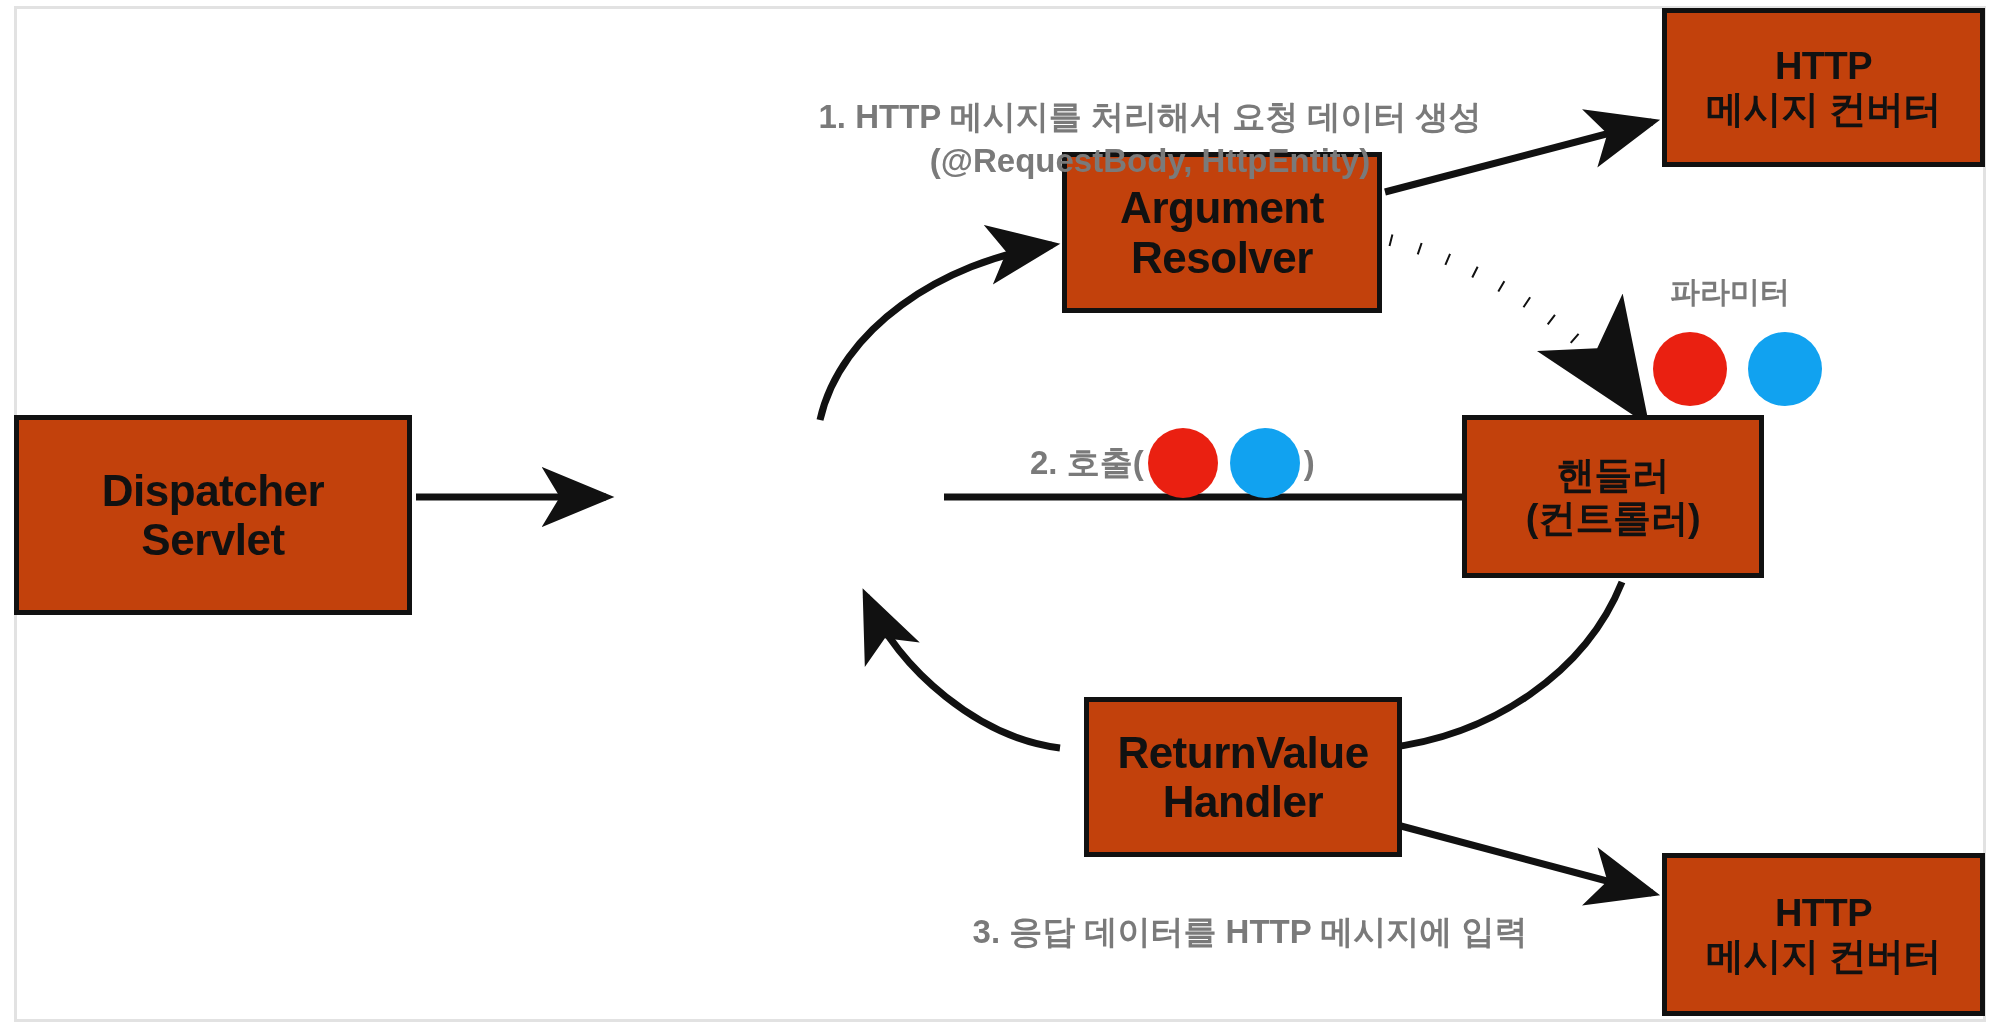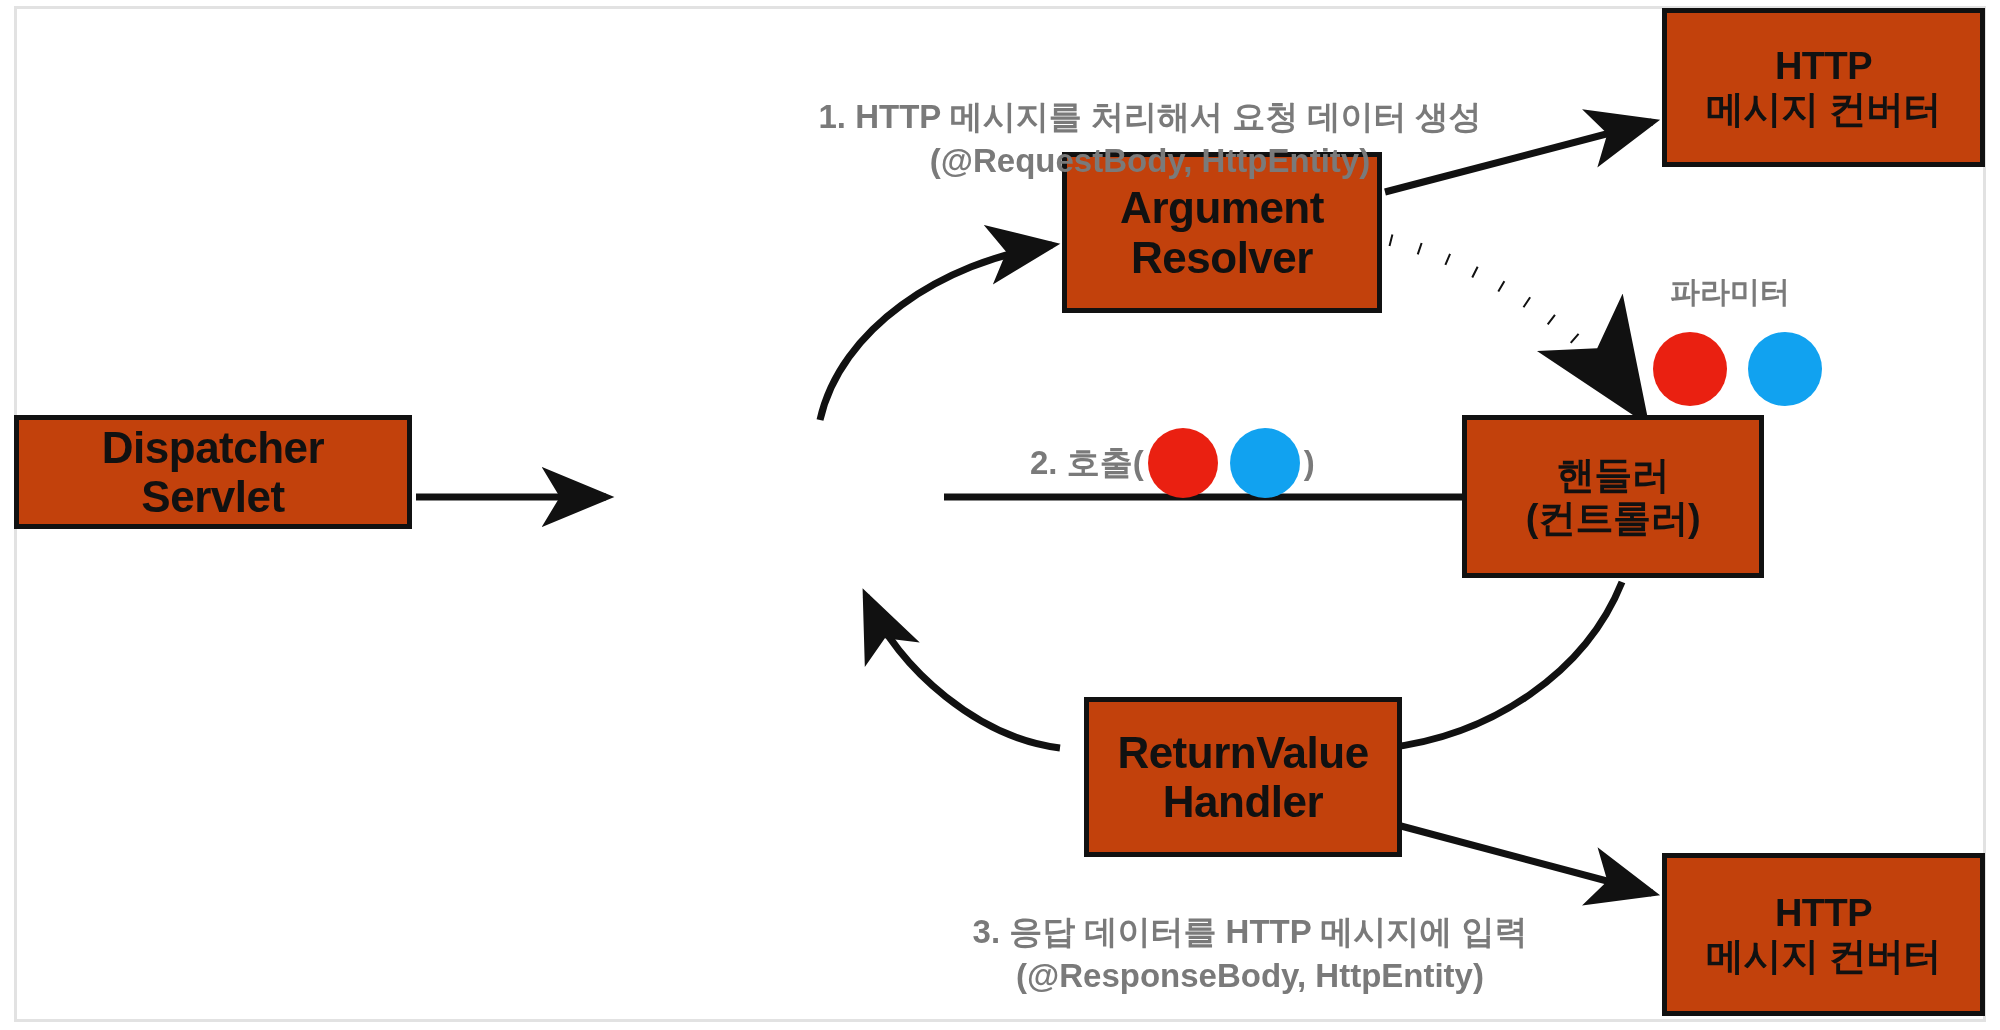--- a/index.html
+++ b/index.html
@@ -115,21 +115,21 @@
 
     <line x1="944" y1="497" x2="1535" y2="497" stroke="#111111" stroke-width="7" marker-end="url(#arrowhead)"></line>
 
     <path d="M 1622 582 C 1586 672 1492 736 1386 748" fill="none" stroke="#111111" stroke-width="7"></path>
 
     <path d="M 1060 748 C 980 738 900 672 866 596" fill="none" stroke="#111111" stroke-width="7" marker-end="url(#arrowhead)"></path>
 
     <line x1="1386" y1="822" x2="1652" y2="893" stroke="#111111" stroke-width="7" marker-end="url(#arrowhead)"></line>
   </svg>
 
-  <div class="node big" style="left:14px; top:415px; width:398px; height:114px;">
+  <div class="node big" style="left:14px; top:415px; width:398px; height:200px;">
     <span class="l1">Dispatcher</span>
     <span class="l2">Servlet</span>
   </div>
 
 
   <div class="node big" style="left:1062px; top:152px; width:320px; height:161px;">
     <span class="l1">Argument</span>
     <span class="l2">Resolver</span>
   </div>
 
@@ -153,21 +153,20 @@
     <span class="l2">메시지 컨버터</span>
   </div>
 
   <div class="annot step" style="left:760px; top:47px; width:780px;margin-top:48px;">
     <span class="l1">1. HTTP 메시지를 처리해서 요청 데이터 생성</span>
     <span class="l2">(@RequestBody, HttpEntity)</span>
   </div>
 
   <div class="annot step" style="left:860px; top:910px; width:780px;">
     <span class="l1">3. 응답 데이터를 HTTP 메시지에 입력</span>
-    <span class="l2">(@ResponseBody, HttpEntity)</span>
   </div>
 
   <div class="annot call" style="left:1030px; top:428px;justify-content:flex-end;">
     <span>2. 호출(</span>
     <span class="dot inline" style="width:70px; height:70px; background:#ea2011; margin:0 12px 0 4px;"></span>
     <span class="dot inline" style="width:70px; height:70px; background:#11a2f0; margin:0 4px 0 0;"></span>
     <span>)</span>
   </div>
 
   <div class="annot param" style="left:1580px; top:272px; width:300px;">

